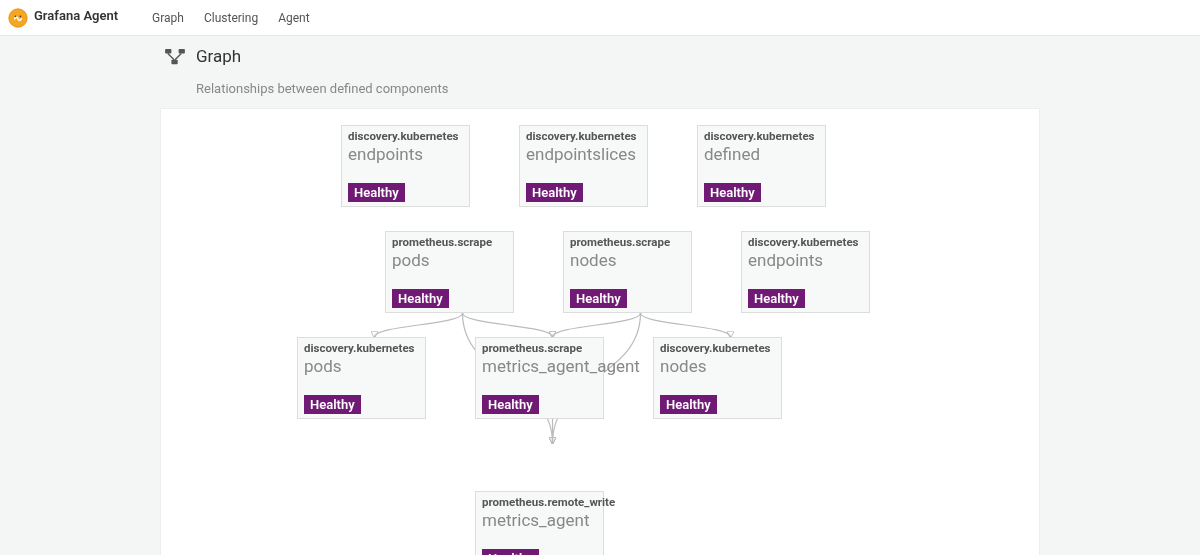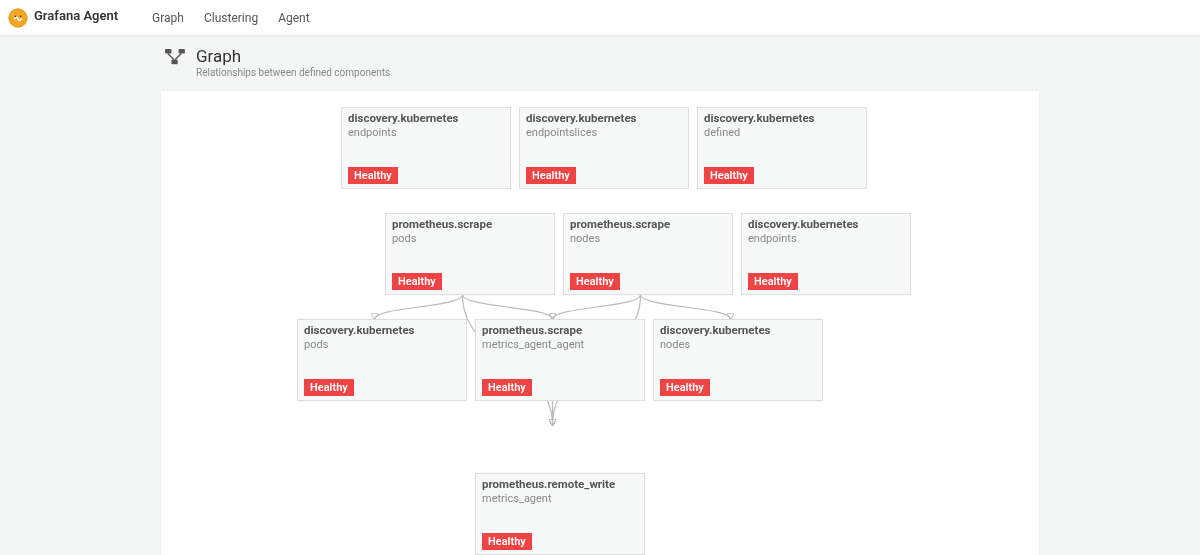--- a/index.html
+++ b/index.html
@@ -52,59 +52,59 @@
       width: 22px;
       height: 18px;
       margin-top: 2px;
     }
     .page-title {
       font-size: 17px;
       font-weight: 400;
       color: #333;
     }
     .page-subtitle {
-      font-size: 10px;
+      font-size: 13px;
       color: #888;
-      margin-top: 1px;
+      margin-top: 15px;
     }
     .canvas {
       background: #fff;
       margin: 4px 160px 0 160px;
       position: relative;
       height: 470px;
       border: 1px solid #eee;
     }
     .node {
       position: absolute;
-      width: 170px;
+      width: 129px;
       height: 82px;
       background: #f7f8f8;
       border: 1px solid #ddd;
       padding: 4px 6px 4px 6px;
       display: flex;
       flex-direction: column;
     }
     .node-type {
       font-size: 11.5px;
       font-weight: 700;
       color: #555;
       line-height: 1.2;
     }
     .node-label {
-      font-size: 11px;
+      font-size: 17px;
       color: #888;
       line-height: 1.2;
     }
     .node-status {
       margin-top: auto;
       display: inline-block;
       width: fit-content;
-      background: #ef4444;
+      background: #701a75;
       color: #fff;
-      font-size: 11px;
+      font-size: 13px;
       font-weight: 600;
       padding: 2px 6px;
     }
     svg.edges {
       position: absolute;
       top: 0;
       left: 0;
       width: 100%;
       height: 100%;
       pointer-events: none;

